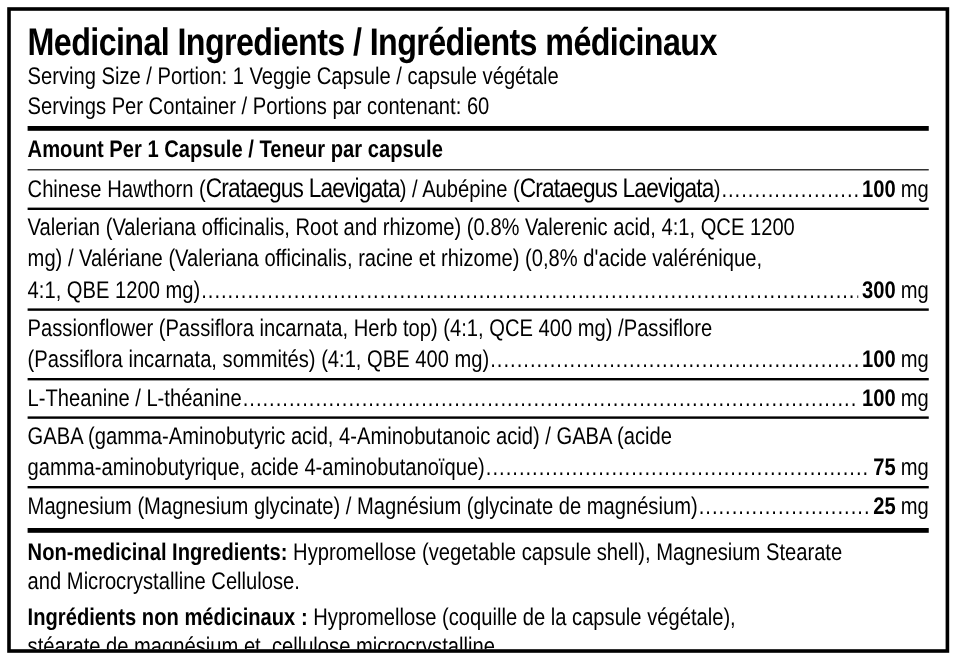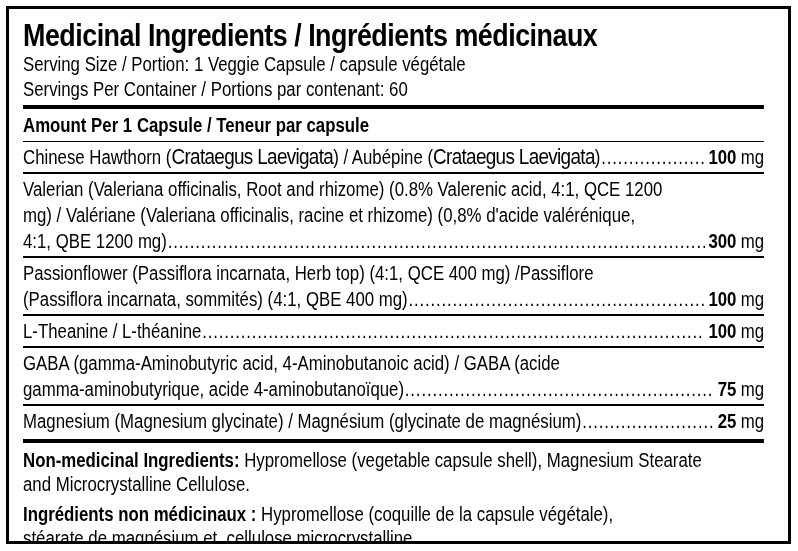--- a/index.html
+++ b/index.html
@@ -8,21 +8,21 @@
     background: #ffffff;
     font-family: "Liberation Sans", "DejaVu Sans", sans-serif;
     color: #000;
     overflow: hidden;
   }
   .panel {
     position: absolute;
     left: 6px; top: 6px; right: 7px; bottom: 7px;
     border: 3px solid #000;
     background: #fff;
-    padding: 7px 24px 4px 14px;
+    padding: 7px 14px 4px 14px;
     overflow: hidden;
   }
   
   .condense {
     transform: scaleX(0.84);
     transform-origin: 0 0;
     width: 119.05%;
   }
   .title {
     font-size: 32px;

